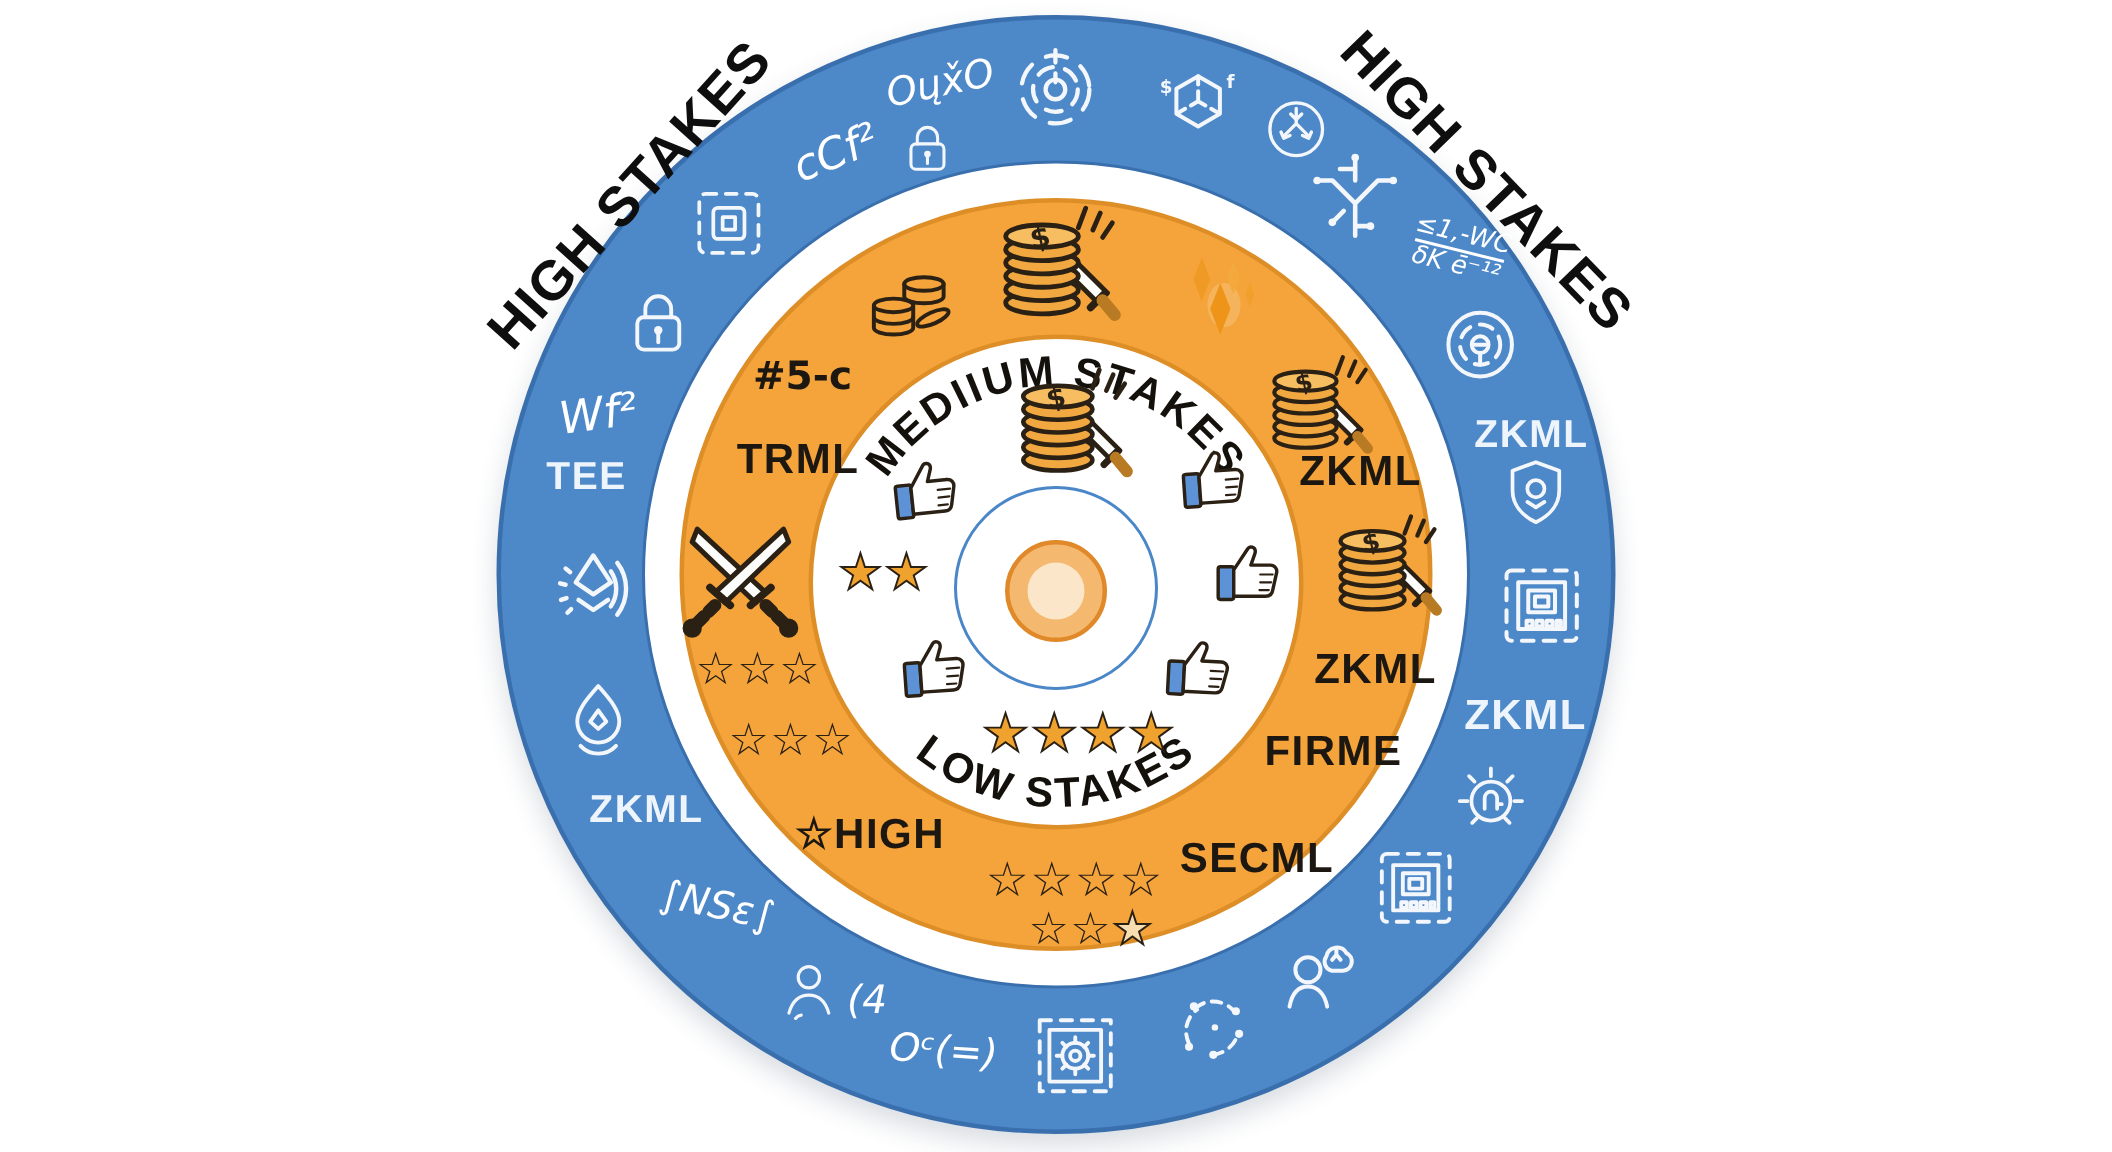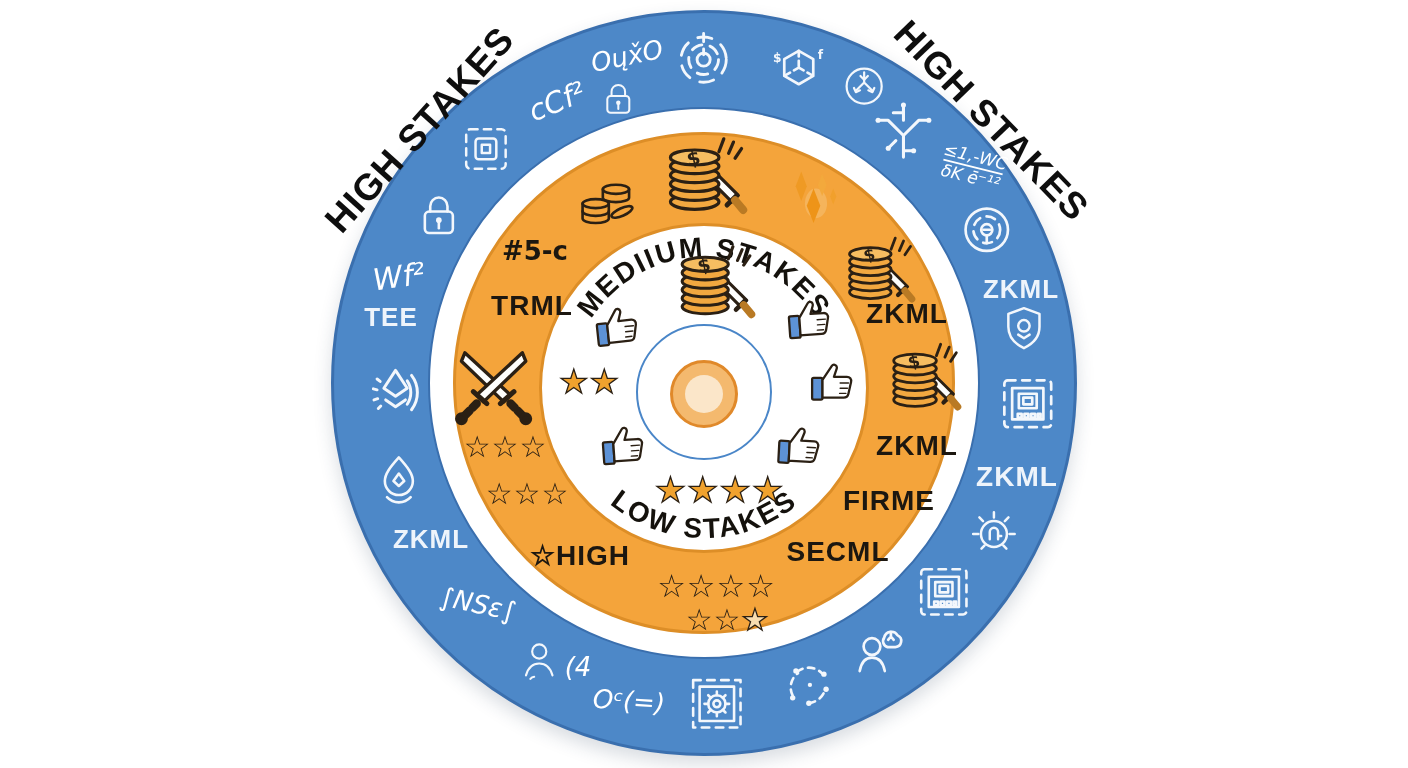--- a/index.html
+++ b/index.html
@@ -336,21 +336,21 @@
               <ellipse cx="19" cy="25.5" rx="15" ry="4.6"></ellipse>
               <ellipse cx="19" cy="20" rx="15" ry="4.6"></ellipse>
               <ellipse cx="19" cy="14.5" rx="15" ry="4.6" fill="#f6bd61"></ellipse>
             </g>
             <text class="ic-txt" x="14" y="19" font-size="12" fill="#2b2014" stroke="none" transform="rotate(-12 19 15)">$</text>
           </g>
         </svg>
       </div>
       <div class="item ring-middle ring-label" style="left: 917px; top: 446px; transform: translate(-50%, -50%) rotate(0deg); font-size: 28px;">ZKML</div>
       <div class="item ring-middle ring-label" style="left: 889px; top: 501px; transform: translate(-50%, -50%) rotate(0deg); font-size: 28px;">FIRME</div>
-      <div class="item ring-middle ring-label" style="left: 838px; top: 552px; transform: translate(-50%, -50%) rotate(0deg); font-size: 28px;">SECML</div>
+      <div class="item ring-middle ring-label" style="left: 838px; top: 572px; transform: translate(-50%, -50%) rotate(0deg); font-size: 28px;">SECML</div>
       <div class="item ring-middle stars" style="left: 716px; top: 586px; transform: translate(-50%, -50%) rotate(0deg);">
         <span class="star outline" style="font-size: 32px;">☆</span>
         <span class="star outline" style="font-size: 32px;">☆</span>
         <span class="star outline" style="font-size: 32px;">☆</span>
         <span class="star outline" style="font-size: 32px;">☆</span>
       </div>
       <div class="item ring-middle stars" style="left: 727px; top: 620px; transform: translate(-50%, -50%) rotate(0deg);">
         <span class="star outline" style="font-size: 30px;">☆</span>
         <span class="star outline" style="font-size: 30px;">☆</span>
         <span class="star light" style="font-size: 30px;">★</span>

